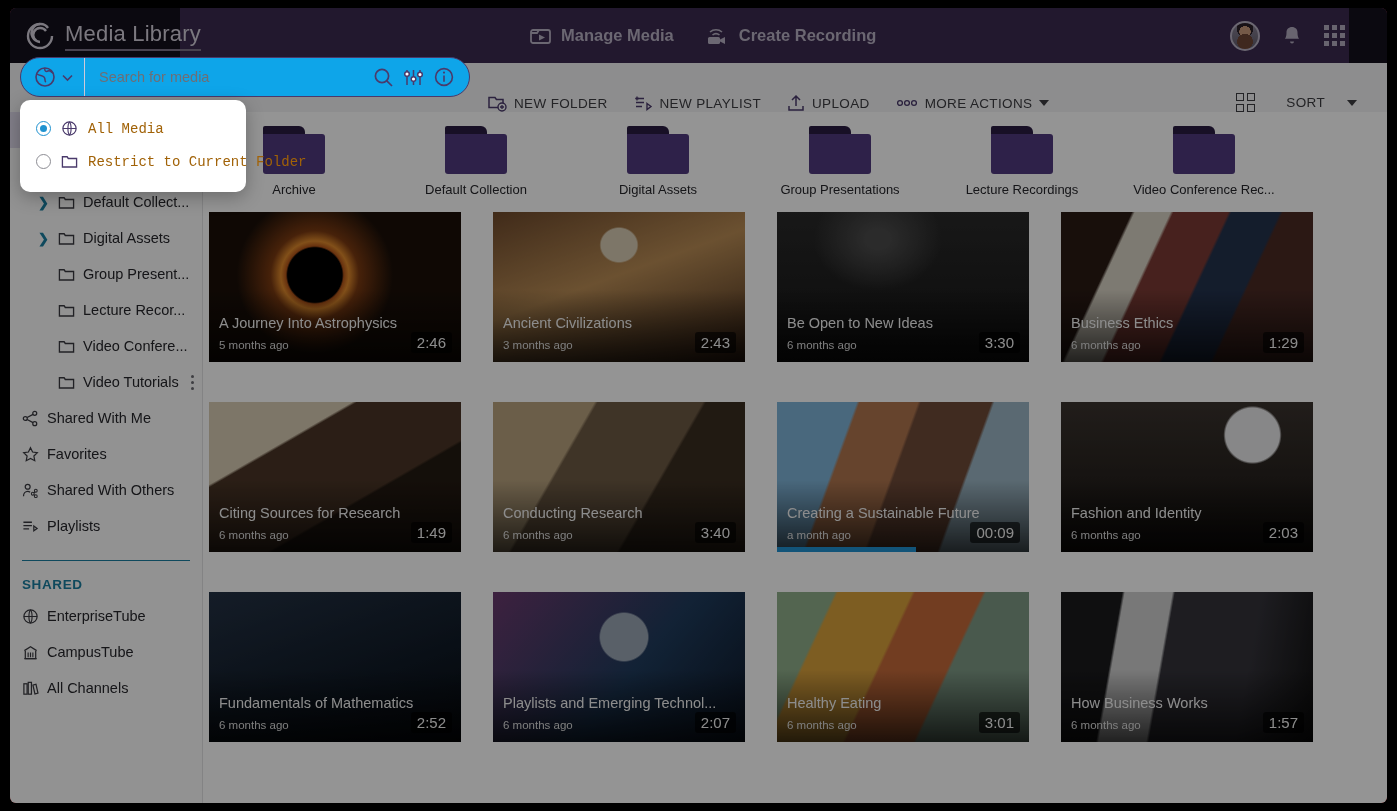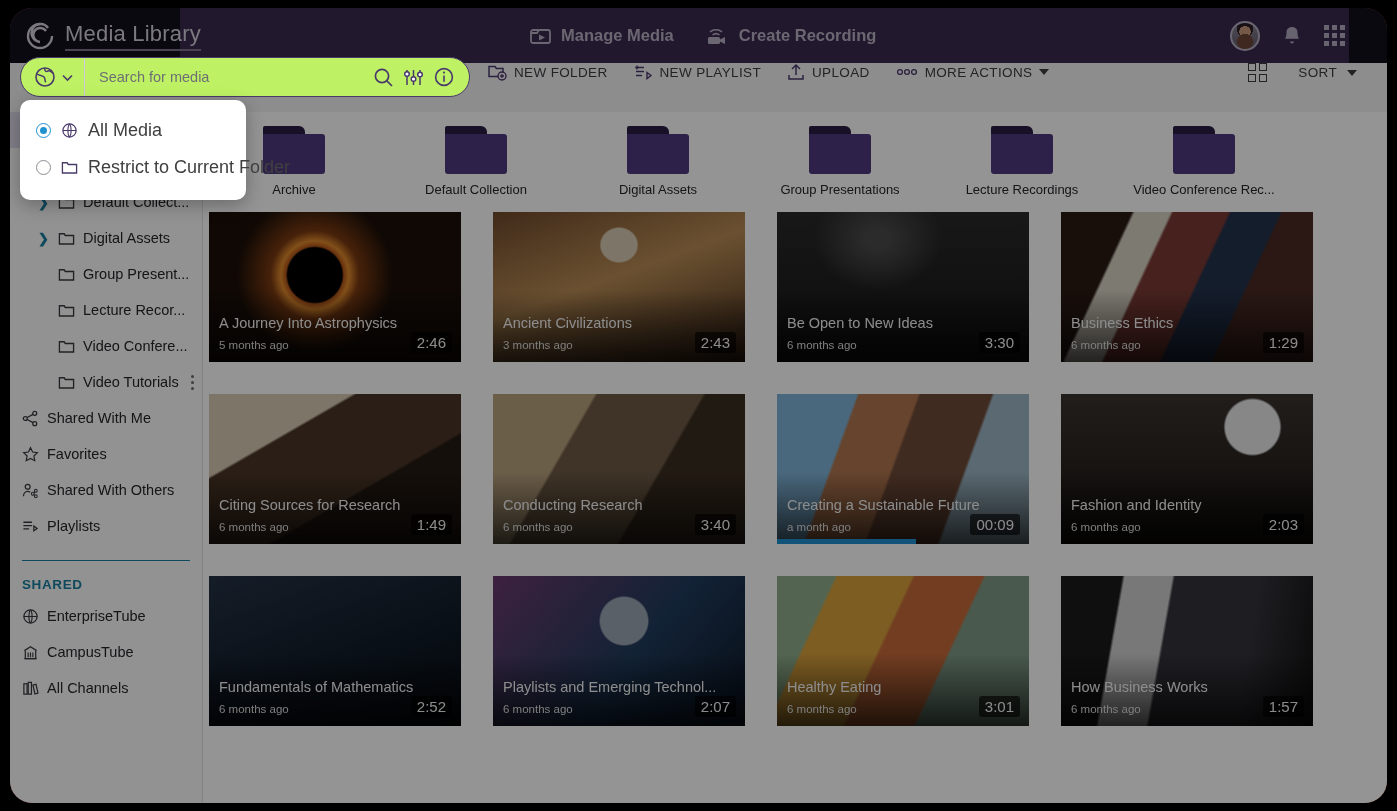--- a/index.html
+++ b/index.html
@@ -15,21 +15,21 @@
     left: 0; top: 0;
     width: 1397px; height: 811px;
     background: #000;
   }
 
   
   .window {
     position: absolute;
     left: 10px; top: 8px;
     width: 1377px; height: 795px;
-    border-radius: 22px;
+    border-radius: 6px;
     overflow: hidden;
     background: #ef4444;
   }
 
   
   .topnav {
     position: absolute; left: 0; top: 0;
     width: 100%; height: 55px;
     background: #3b2a50;
     display: flex; align-items: center;
@@ -79,30 +79,30 @@
   }
   .grid-icon { display: grid; grid-template-columns: repeat(3,5px);
     grid-template-rows: repeat(3,5px); gap: 3px; cursor: pointer; }
   .grid-icon i { background: #b3acc0; display: block; }
 
   
   .toolbar {
     position: absolute; left: 0; top: 55px;
     width: 100%; height: 49px;
     background: #f3f3f4;
-    display: flex; align-items: flex-start;
+    display: flex; align-items: flex-end;
   }
   .tb-actions { display: flex; align-items: center; gap: 26px; margin-left: 478px; }
   .tb-btn {
     display: flex; align-items: center; gap: 7px;
     color: #3d3d42; font-size: 13.5px; letter-spacing: .35px;
     cursor: pointer; white-space: nowrap;
   }
   .tb-right { position: absolute; right: 30px; display: flex; align-items: center; gap: 31px; }
-  .sort-btn { display:flex; align-items:center; gap:10px; color:#3d3d42; font-size:13.5px; letter-spacing:.35px; cursor:pointer;}
+  .sort-btn { display:flex; align-items:center; gap:22px; color:#3d3d42; font-size:13.5px; letter-spacing:.35px; cursor:pointer;}
   .caret { width:0;height:0;border-left:5px solid transparent;border-right:5px solid transparent;border-top:6px solid #3d3d42; }
 
   
   .body { position: absolute; left: 0; top: 104px; width: 100%; bottom: 0; display: flex; }
 
   
   .sidebar {
     width: 193px; flex: 0 0 193px; height: 100%;
     background: #fbfbfb; border-right: 1px solid #e2e2e4;
     padding-top: 0; position: relative;
@@ -135,21 +135,21 @@
   .folder-ico .back {
     position: absolute; left: 0; top: 0; width: 42px; height: 12px;
     background: #2a1d42; border-radius: 2px 6px 0 0;
   }
   .folder-ico .front {
     position: absolute; left: 0; top: 8px; width: 62px; height: 40px;
     background: #503a7e; border-radius: 0 3px 3px 3px;
   }
   .folder-name { font-size: 13px; color: #26262b; margin-top: 8px; white-space: nowrap; }
 
-  .card-grid { display: flex; flex-wrap: wrap; padding: 0 0 0 6px; gap: 32px 32px; }
+  .card-grid { display: flex; flex-wrap: wrap; padding: 0 0 0 6px; gap: 40px 32px; }
   .card {
     width: 252px; height: 150px; position: relative; cursor: pointer;
     background: #1d1d1f; overflow: hidden; flex: none;
   }
   .card .thumb { position: absolute; inset: 0; }
   .card .shade {
     position: absolute; left: 0; right: 0; bottom: 0; height: 72px;
     background: linear-gradient(transparent, rgba(0,0,0,.72));
   }
   .card .ctitle {
@@ -164,21 +164,21 @@
   }
   .card .cprog { position: absolute; left: 0; bottom: 0; height: 5px; background: #1f92d0; }
 
   
   .dim {
     position: absolute; left: 0; top: 0; width: 1397px; height: 811px;
     background: rgba(0,0,0,.42); z-index: 40; pointer-events: none;
   }
   .searchbar {
     position: absolute; left: 20px; top: 57px; width: 450px; height: 40px;
-    background: #bef264; border: 1.6px solid #4a3a6b; border-radius: 20px;
+    background: #0ea5e9; border: 1.6px solid #4a3a6b; border-radius: 20px;
     display: flex; align-items: center; z-index: 60;
   }
   .sb-globe-wrap {
     display: flex; align-items: center; gap: 4px; padding: 0 10px 0 12px;
     border-right: 1px solid #cfcada; height: 100%; cursor: pointer;
   }
   .sb-input {
     flex: 1; border: 0; outline: none; font-size: 14.5px; color: #3b3b40;
     padding-left: 14px; font-family: "Liberation Sans", sans-serif; background: transparent;
   }
@@ -191,21 +191,21 @@
     box-shadow: 0 5px 18px rgba(0,0,0,.28);
     padding: 12px 0 14px 0;
   }
   .dd-item { display: flex; align-items: center; gap: 10px; padding: 8px 16px; cursor: pointer; }
   .radio { width: 15px; height: 15px; border-radius: 50%; border: 1.6px solid #8d8d94; flex: none; position: relative; }
   .radio.on { border-color: #1f92d0; }
   .radio.on::after {
     content: ""; position: absolute; left: 3px; top: 3px;
     width: 7px; height: 7px; border-radius: 50%; background: #1f92d0;
   }
-  .dd-label { font-size: 18px; color: #404040; white-space: nowrap; }
+  .dd-label { font-size: 14px; color: #a16207; white-space: nowrap; font-family: Liberation Mono, monospace; }
 </style>
 </head>
 <body>
 
 <div id="app">
   <div class="window">
 
     <div class="topnav">
       <div class="brand">
         <svg class="brand-logo" viewBox="0 0 28 28">

